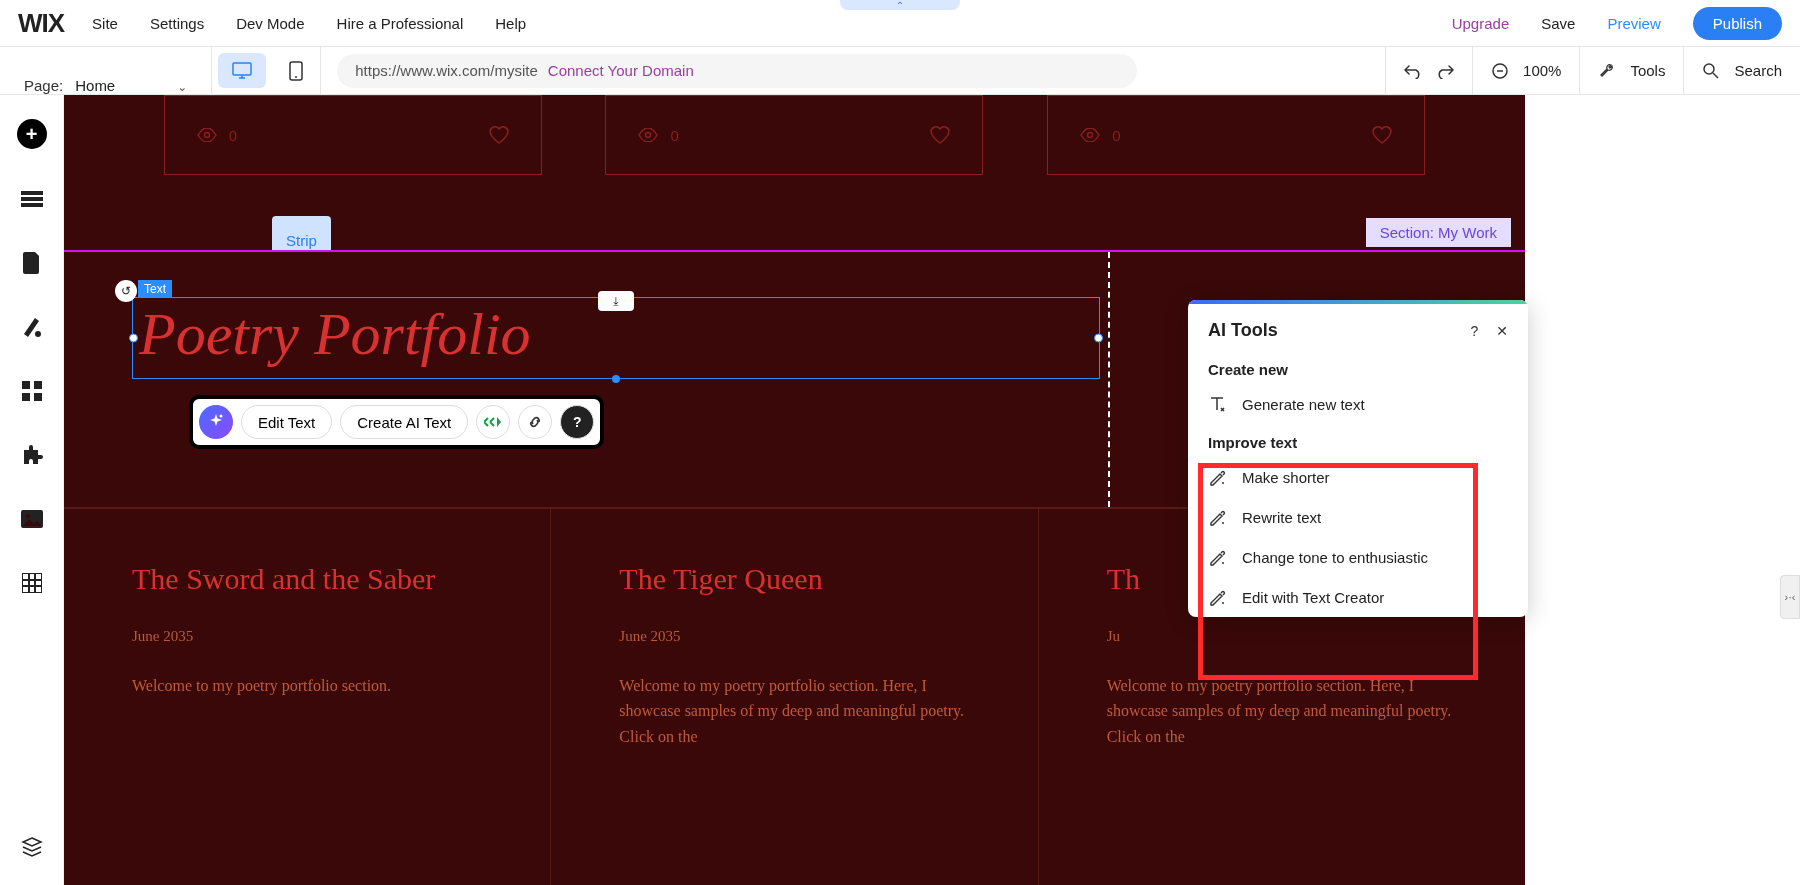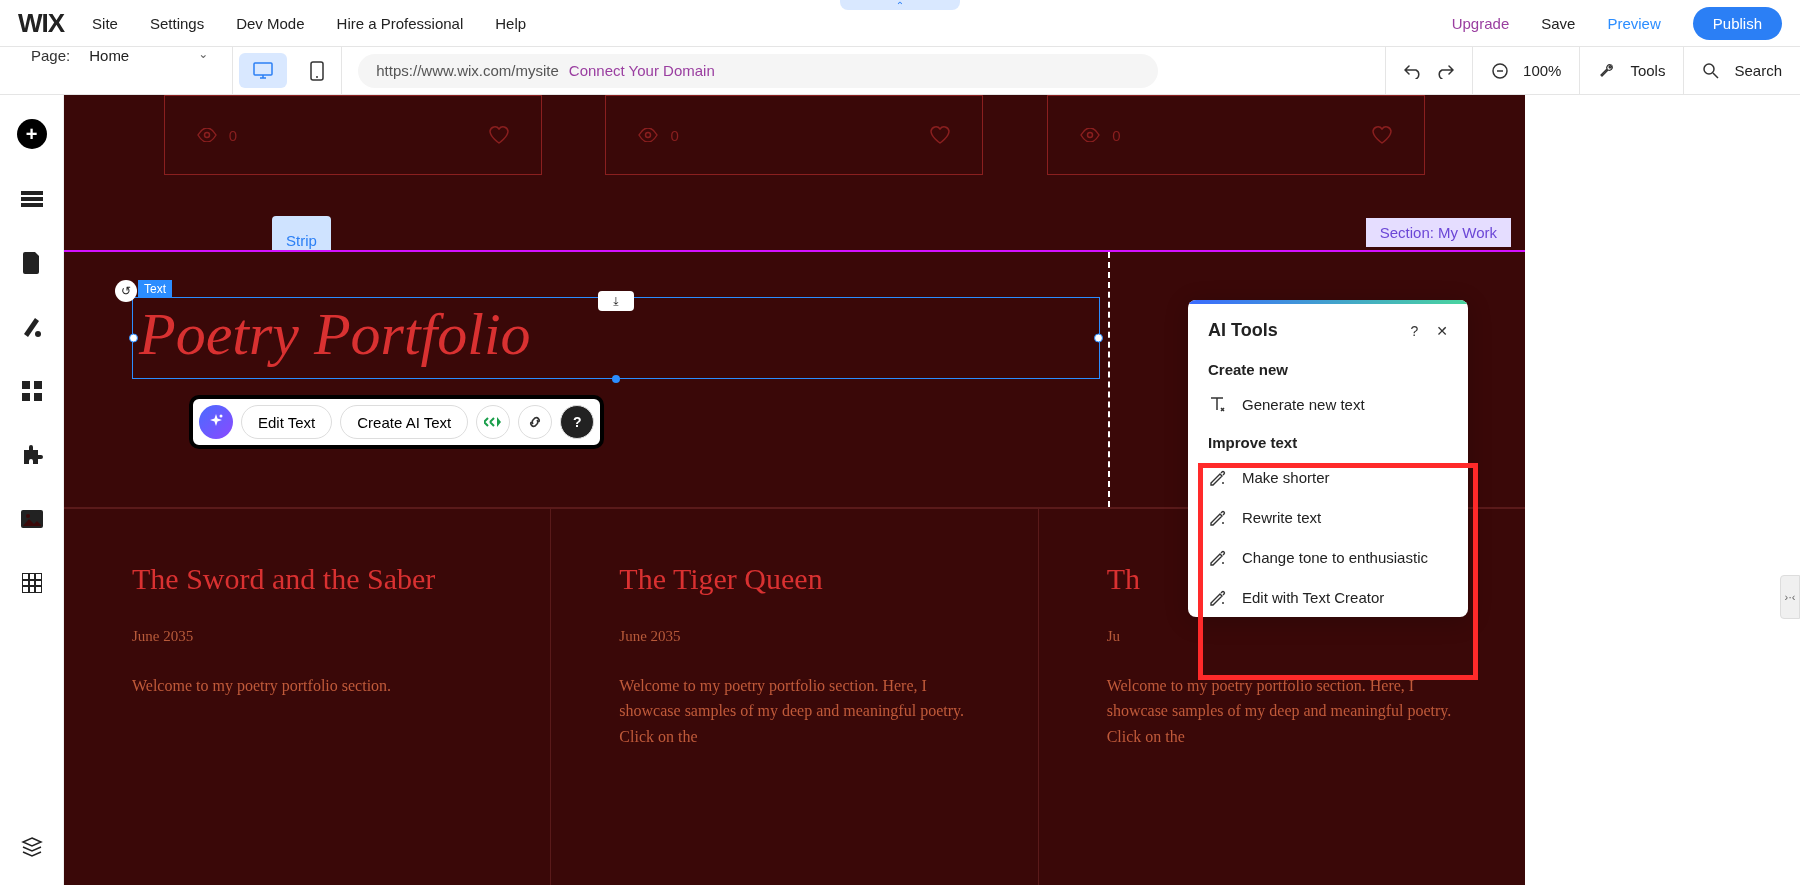--- a/index.html
+++ b/index.html
@@ -13,21 +13,21 @@
 .top-actions { display: flex; align-items: center; gap: 32px; }
 .upgrade { color: #9a3ea0; font-size: 15px; }
 .save { font-size: 15px; }
 .preview { color: #2b8dff; font-size: 15px; }
 .publish-btn { background: #2b7ff5; color: #fff; border: none; border-radius: 20px; padding: 8px 20px; font-size: 15px; cursor: pointer; }
 .top-center { position: absolute; left: 50%; top: 0; transform: translateX(-50%); display:flex; align-items:flex-start; }
 .chev-tab { background: #d9e8ff; width: 120px; height: 10px; border-radius: 0 0 8px 8px; display:flex; align-items:center; justify-content:center; color:#2b7ff5; font-size:10px;}
 
 
 .secondbar { height: 48px; border-bottom: 1px solid #e5e5e5; display: flex; align-items: center; }
-.page-selector { display: flex; align-items: flex-start; gap: 19px; padding: 0 24px; height:100%;margin-left:7px; }
+.page-selector { display: flex; align-items: flex-end; gap: 12px; padding: 0 24px; height:100%; }
 .page-lbl { font-size: 15px; color:#333; }
 .page-name { font-size: 15px; }
 .chev { font-size: 12px; color: #666; margin-left: 50px;}
 .device-toggle { display: flex; align-items: stretch; height:100%; border-left:1px solid #e5e5e5; border-right:1px solid #e5e5e5;}
 .device-btn { width: 48px; display:flex; align-items:center; justify-content:center; }
 .device-btn.active { background: #d9e8ff; border-radius: 6px; margin:6px; }
 .urlbar { flex: 0 0 800px; margin-left: 16px; background: #f5f5f5; border-radius: 22px; height: 34px; display:flex; align-items:center; padding: 0 18px; gap: 10px; font-size: 15px; color:#555;}
 .connect-domain { color: #9a3ea0; }
 .sb-right { display:flex; align-items:center; margin-left:auto; height:100%; }
 .sb-group { display:flex; align-items:center; gap:14px; padding: 0 18px; height:100%; border-left:1px solid #e5e5e5; font-size:15px;}
@@ -79,21 +79,21 @@
 
 
 .lower { position:absolute; top: 413px; left:0; right:0; height: 500px; background:#3a0808; display:flex; border-top:1px solid #5a1a1a;}
 .col { flex:1; padding: 50px 68px; border-right:1px solid #5a1a1a; color:#d93131; font-family: Georgia, serif;}
 .col:last-child { border-right:none;}
 .col h3 { font-size:30px; font-weight:400; margin-bottom: 28px; line-height:1.35;}
 .col .date { font-size: 15px; color:#b85a3a; margin-bottom: 28px;}
 .col p { font-size: 16px; line-height:1.6; color:#c05a3a;}
 
 
-.ai-popup { position:absolute; top: 205px; left: 1124px; width: 280px; background:#fff; border-radius: 8px; box-shadow: 0 4px 24px rgba(0,0,0,.2); overflow:hidden; z-index:20;}
+.ai-popup { position:absolute; top: 205px; left: 1124px; width: 340px; background:#fff; border-radius: 8px; box-shadow: 0 4px 24px rgba(0,0,0,.2); overflow:hidden; z-index:20;}
 .ai-hdr-grad { height:4px; background: linear-gradient(90deg,#3a6bff,#4ad59e);}
 .ai-title-row { display:flex; align-items:center; justify-content:space-between; padding: 16px 20px 10px;}
 .ai-title { font-size:18px; font-weight:600;}
 .ai-title-actions { display:flex; gap:18px; color:#333;}
 .ai-section-hdr { font-size:15px; font-weight:600; padding: 10px 20px 6px;}
 .ai-item { display:flex; align-items:center; gap:16px; padding: 11px 20px; font-size:15px; cursor:pointer;}
 .red-box { position:absolute; top: 368px; left: 1134px; width: 280px; height: 217px; border:5px solid #ff2a2a; z-index:25; pointer-events:none;}
 
 svg { display:block; }
 </style>

